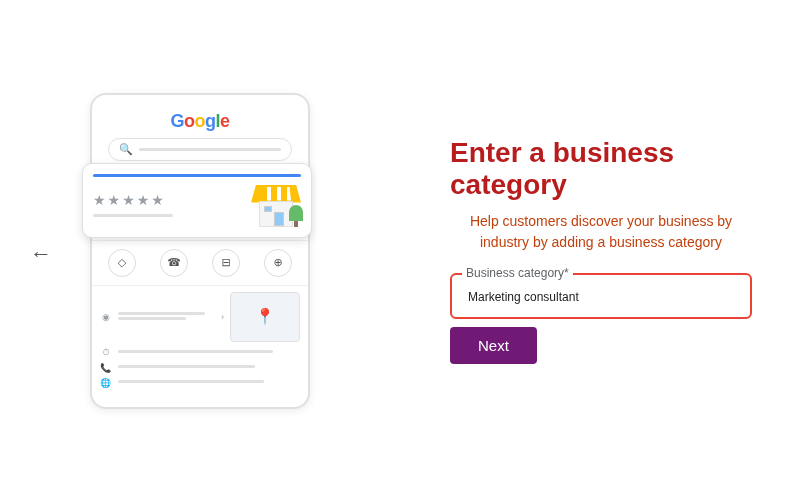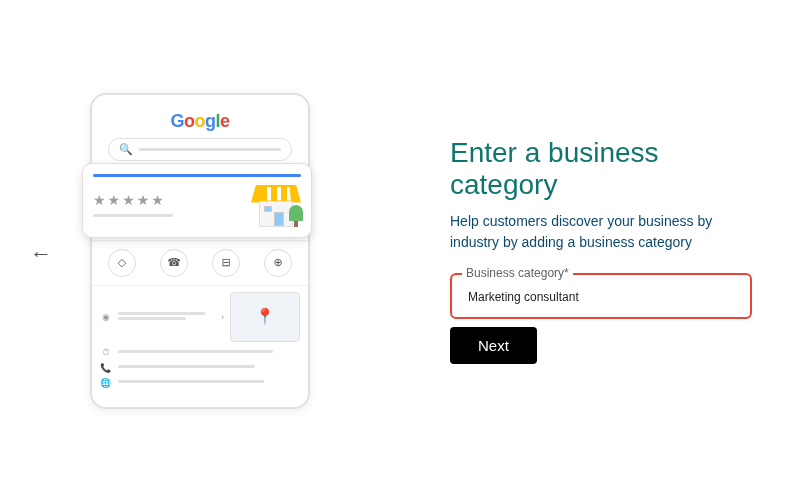--- a/index.html
+++ b/index.html
@@ -264,29 +264,30 @@
     
     .right-panel {
       flex: 1;
       padding: 40px 50px;
       display: flex;
       flex-direction: column;
       justify-content: center;
     }
     .page-title {
       font-size: 28px;
-      font-weight: 400;
-      color: #0f766e;
+      font-weight: 700;
+      color: #b91c1c;
       margin-bottom: 10px;
     }
     .subtitle {
       font-size: 14px;
-      color: #0c4a6e;
+      color: #c2410c;
       margin-bottom: 20px;
       line-height: 1.5;
+      text-align: center;
     }
     
     .field-container {
       border: 2px solid #EA4335;
       border-radius: 6px;
       padding: 12px 16px;
       position: relative;
       margin-bottom: 8px;
       max-width: 320px;
     }
@@ -308,21 +309,21 @@
       font-family: Arial, sans-serif;
     }
     .helper-text {
       font-size: 13px;
       color: #1a73e8;
       margin-bottom: 24px;
       max-width: 320px;
       padding-left: 2px;
     }
     .next-button {
-      background: #000000;
+      background: #701a75;
       color: #fff;
       border: none;
       border-radius: 4px;
       padding: 10px 28px;
       font-size: 15px;
       font-weight: 500;
       cursor: pointer;
       display: inline-block;
       width: fit-content;
     }

